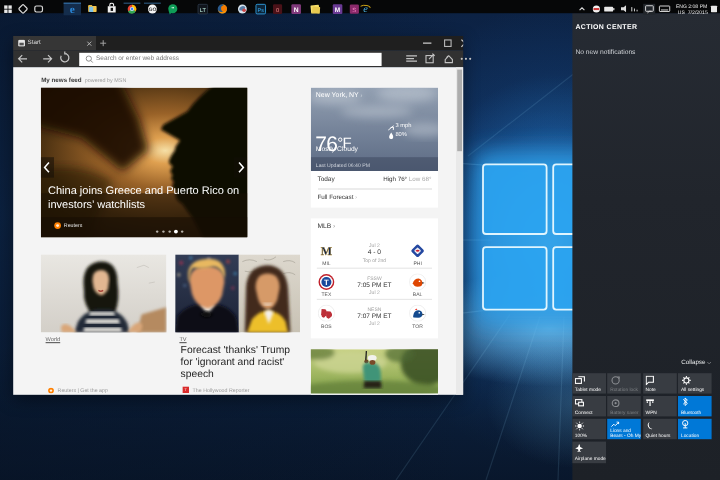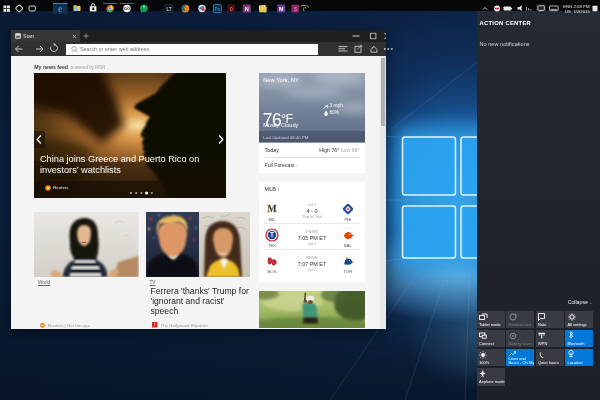--- a/index.html
+++ b/index.html
@@ -325,21 +325,21 @@
         </g>
   </svg>
  </div>
  <div class="abs" id="content">
 
   <div class="abs" style="left:368.5px;top:0;width:6.5px;height:273px;background:#e9e9e9"></div>
   <div class="abs" style="left:369.5px;top:2px;width:4.5px;height:68px;background:#adadad"></div>
 
   <div class="abs" style="left:23.3px;top:8.3px;font-size:5.2px;font-weight:bold;color:#3c3c3c">My news feed <span style="font-weight:normal;font-size:4.5px;color:#a0a0a0">&nbsp;powered by MSN</span></div>
 
-  <div class="abs" style="left:22.7px;top:17px;width:192px;height:125px;overflow:hidden">
+  <div class="abs" style="left:22.7px;top:17px;width:172px;height:125px;overflow:hidden">
    <svg width="216" height="125">
     <defs>
      <radialGradient id="sun" cx="0.48" cy="0.42" r="0.62">
       <stop offset="0" stop-color="#f5dfa6"></stop>
               <stop offset="0.14" stop-color="#dfa050"></stop>
       <stop offset="0.4" stop-color="#996228"></stop>
               <stop offset="0.75" stop-color="#4f3312"></stop>
               <stop offset="1" stop-color="#33210b"></stop>
      </radialGradient>
      <filter id="b2">
@@ -447,21 +447,21 @@
     <g stroke="#8a8478" stroke-width="0.5" opacity="0.7" fill="none">
             <path d="M56 6 q6 -3 12 0 M74 4 q5 2 10 -2 M90 6 q6 -2 10 1 M58 14 q8 2 14 -2 M90 16 q6 -2 10 1 M60 24 q6 2 10 -1"></path>
           </g>
     <path d="M58 65 L59 30 Q59 10 76 9 Q92 9 94 28 L96 65 Z" fill="#432a1a" filter="url(#b1)"></path>
     <path d="M67 28 Q67 16 77 16 Q87 16 87 28 L85 38 Q82 45 77 46 Q71 44 69 37 Z" fill="#d69a68" filter="url(#b1)"></path>
     <path d="M73 40 q4 2.4 8 0 l-1 1.8 q-3 1.4 -6 0 z" fill="#f4f0ea" filter="url(#b1)"></path>
     <path d="M60 65 L64 54 Q70 47 78 47 Q88 48 92 56 L94 65 Z" fill="#edbf2b" filter="url(#b1)"></path>
     <path d="M74 48 L78 58 L82 48 L78 46 Z" fill="#f4f0ec" filter="url(#b1)"></path>
    </svg>
    <div class="abs" style="left:4px;top:68px;font-size:4.7px;color:#666;text-decoration:underline">TV</div>
-   <div class="abs" style="left:5px;top:74.5px;width:101px;font-size:8.6px;line-height:10.2px;color:#252525">Ferrera 'thanks' Trump for 'ignorant and racist' speech</div>
+   <div class="abs" style="left:5px;top:74.5px;width:101px;font-size:8.6px;line-height:10.2px;color:#252525">Forecast 'thanks' Trump for 'ignorant and racist' speech</div>
    <svg class="abs" width="6" height="6" style="left:6.4px;top:110.5px">
           <rect width="5.5" height="5.5" fill="#d92b2b"></rect>
           <text x="2.7" y="4.2" font-size="3" fill="#fff" text-anchor="middle" font-family="Liberation Sans, sans-serif">T</text>
         </svg>
    <div class="abs" style="left:15px;top:111.2px;font-size:4.4px;color:#999">The Hollywood Reporter</div>
   </div>
 
   <div class="abs" style="left:248px;top:17.2px;width:106px;height:99.8px;background:#fff">
    <svg width="106" height="69.5">
     <defs>

